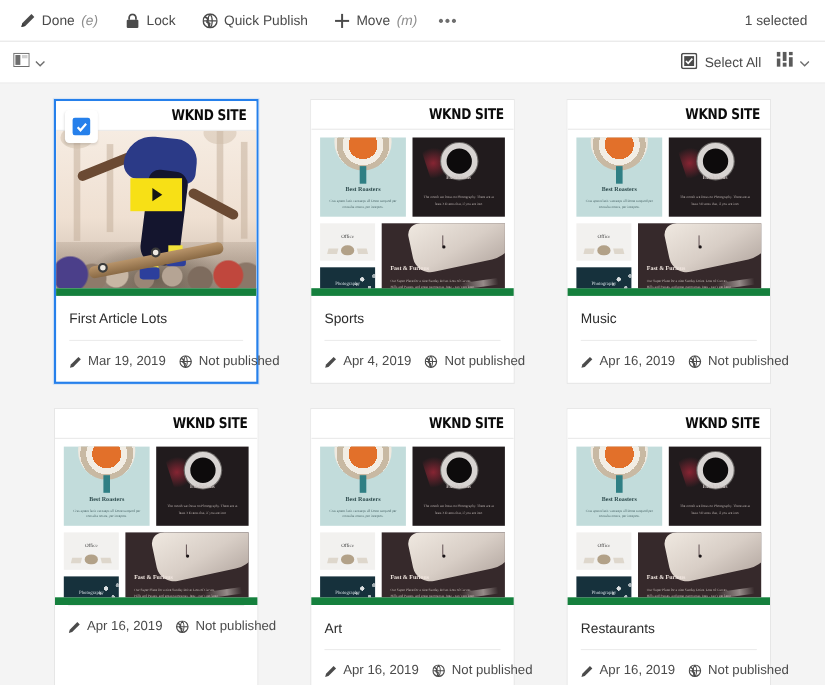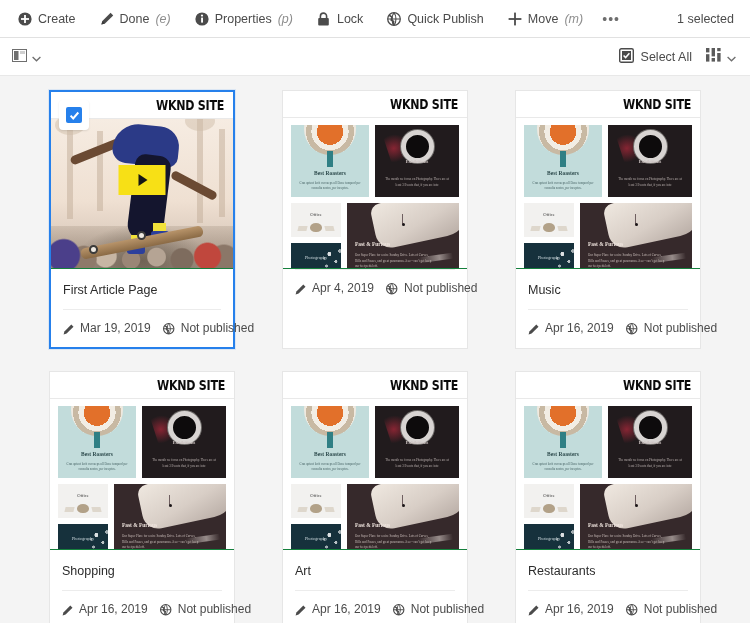--- a/index.html
+++ b/index.html
@@ -100,21 +100,21 @@
     border: 2px solid #2680eb;
     box-shadow: 0 0 0 1px rgba(38,128,235,.12);
   }
 
   
   .thumb {
     position: relative;
     height: 178px;
     overflow: hidden;
     background: #fff;
-    border-bottom: 1px solid #15803d;
+    border-bottom: 7px solid #15803d;
   }
   .card.selected .thumb { height: 177px; }
   .mini-head {
     height: 27px;
     background: #fff;
     display: flex; align-items: center; justify-content: flex-end;
     padding-right: 9px;
     border-bottom: 1px solid #e9e9e9;
   }
   .wknd {
@@ -366,47 +366,26 @@
   .card-meta .m-ico { display: inline-flex; align-items: center; color: #4b4b4b; }
   .card-meta .gap { width: 3px; }
 </style>
 </head>
 <body>
 
 <div class="actionbar" id="actionbar">
     <div class="act">
       <span class="ico">
         <svg width="14" height="14" viewBox="0 0 14 14">
-          <circle cx="7" cy="7" r="6.6" fill="#4b4b4b"></circle>
-          <rect x="6.1" y="3" width="1.8" height="8" fill="#fff"></rect>
-          <rect x="3" y="6.1" width="8" height="1.8" fill="#fff"></rect>
-        </svg>
-      </span>
-      <span>Create</span>
-    </div>
-    <div class="act">
-      <span class="ico">
-        <svg width="14" height="14" viewBox="0 0 14 14">
           <path d="M10.6 0.8 L13.2 3.4 L5 11.6 L1.4 12.6 L2.4 9Z" fill="#4b4b4b"></path>
           <path d="M1.4 12.6 L2.4 9 L5 11.6Z" fill="#3a3a3a"></path>
         </svg>
       </span>
       <span>Done</span>
       <span class="shortcut">(e)</span>
-    </div>
-    <div class="act">
-      <span class="ico">
-        <svg width="14" height="14" viewBox="0 0 14 14">
-          <circle cx="7" cy="7" r="6.6" fill="#4b4b4b"></circle>
-          <circle cx="7" cy="3.6" r="1.1" fill="#fff"></circle>
-          <rect x="6.1" y="5.6" width="1.9" height="5" fill="#fff"></rect>
-        </svg>
-      </span>
-      <span>Properties</span>
-      <span class="shortcut">(p)</span>
     </div>
     <div class="act">
       <span class="ico">
         <svg width="13" height="14" viewBox="0 0 13 14">
           <path d="M3.4 6V4.2a3.1 3.1 0 0 1 6.2 0V6" fill="none" stroke="#4b4b4b" stroke-width="1.6"></path>
           <rect x="1.2" y="5.9" width="10.6" height="7.6" rx="1" fill="#4b4b4b"></rect>
         </svg>
       </span>
       <span>Lock</span>
     </div>
@@ -517,21 +496,21 @@
             <div class="tri"></div>
           </div>
           <div class="checkbox">
             <div class="box">
               <svg width="11" height="11" viewBox="0 0 11 11">
                 <path d="M1.6 5.6 L4.2 8.4 L9.3 2.5" fill="none" stroke="#fff" stroke-width="2"></path>
               </svg>
             </div>
           </div>
         </div>
-        <div class="card-title">First Article Page</div>
+        <div class="card-title">First Article Lots</div>
         <div class="card-divider"></div>
         <div class="card-meta">
           <span class="m-ico">
             <svg width="11" height="11" viewBox="0 0 11 11">
               <path d="M8.3 0.5 L10.5 2.7 L3.6 9.6 L0.6 10.4 L1.4 7.4Z" fill="#4b4b4b"></path>
             </svg>
           </span>
           <span>Mar 19, 2019</span>
           <span class="gap"></span>
           <span class="m-ico">
@@ -581,20 +560,21 @@
                 <div class="laptop"></div>
                 <div class="stem2"></div>
                 <div class="dot"></div>
                 <div class="streak"></div>
                 <div class="ttl">Fast &amp; Furious</div>
                 <div class="txt">Our Super Place for a nice Sunday Drive. Lots of Curves, Hills and Passes, and great panoramas. Jeez - can’t get keep our feet pedal off.</div>
               </div>
             </div>
           </div>
         </div>
+        <div class="card-title">Sports</div>
         <div class="card-divider"></div>
         <div class="card-meta">
           <span class="m-ico">
             <svg width="11" height="11" viewBox="0 0 11 11">
               <path d="M8.3 0.5 L10.5 2.7 L3.6 9.6 L0.6 10.4 L1.4 7.4Z" fill="#4b4b4b"></path>
             </svg>
           </span>
           <span>Apr 4, 2019</span>
           <span class="gap"></span>
           <span class="m-ico">
@@ -708,21 +688,20 @@
                 <div class="laptop"></div>
                 <div class="stem2"></div>
                 <div class="dot"></div>
                 <div class="streak"></div>
                 <div class="ttl">Fast &amp; Furious</div>
                 <div class="txt">Our Super Place for a nice Sunday Drive. Lots of Curves, Hills and Passes, and great panoramas. Jeez - can’t get keep our feet pedal off.</div>
               </div>
             </div>
           </div>
         </div>
-        <div class="card-title">Shopping</div>
         <div class="card-divider"></div>
         <div class="card-meta">
           <span class="m-ico">
             <svg width="11" height="11" viewBox="0 0 11 11">
               <path d="M8.3 0.5 L10.5 2.7 L3.6 9.6 L0.6 10.4 L1.4 7.4Z" fill="#4b4b4b"></path>
             </svg>
           </span>
           <span>Apr 16, 2019</span>
           <span class="gap"></span>
           <span class="m-ico">

